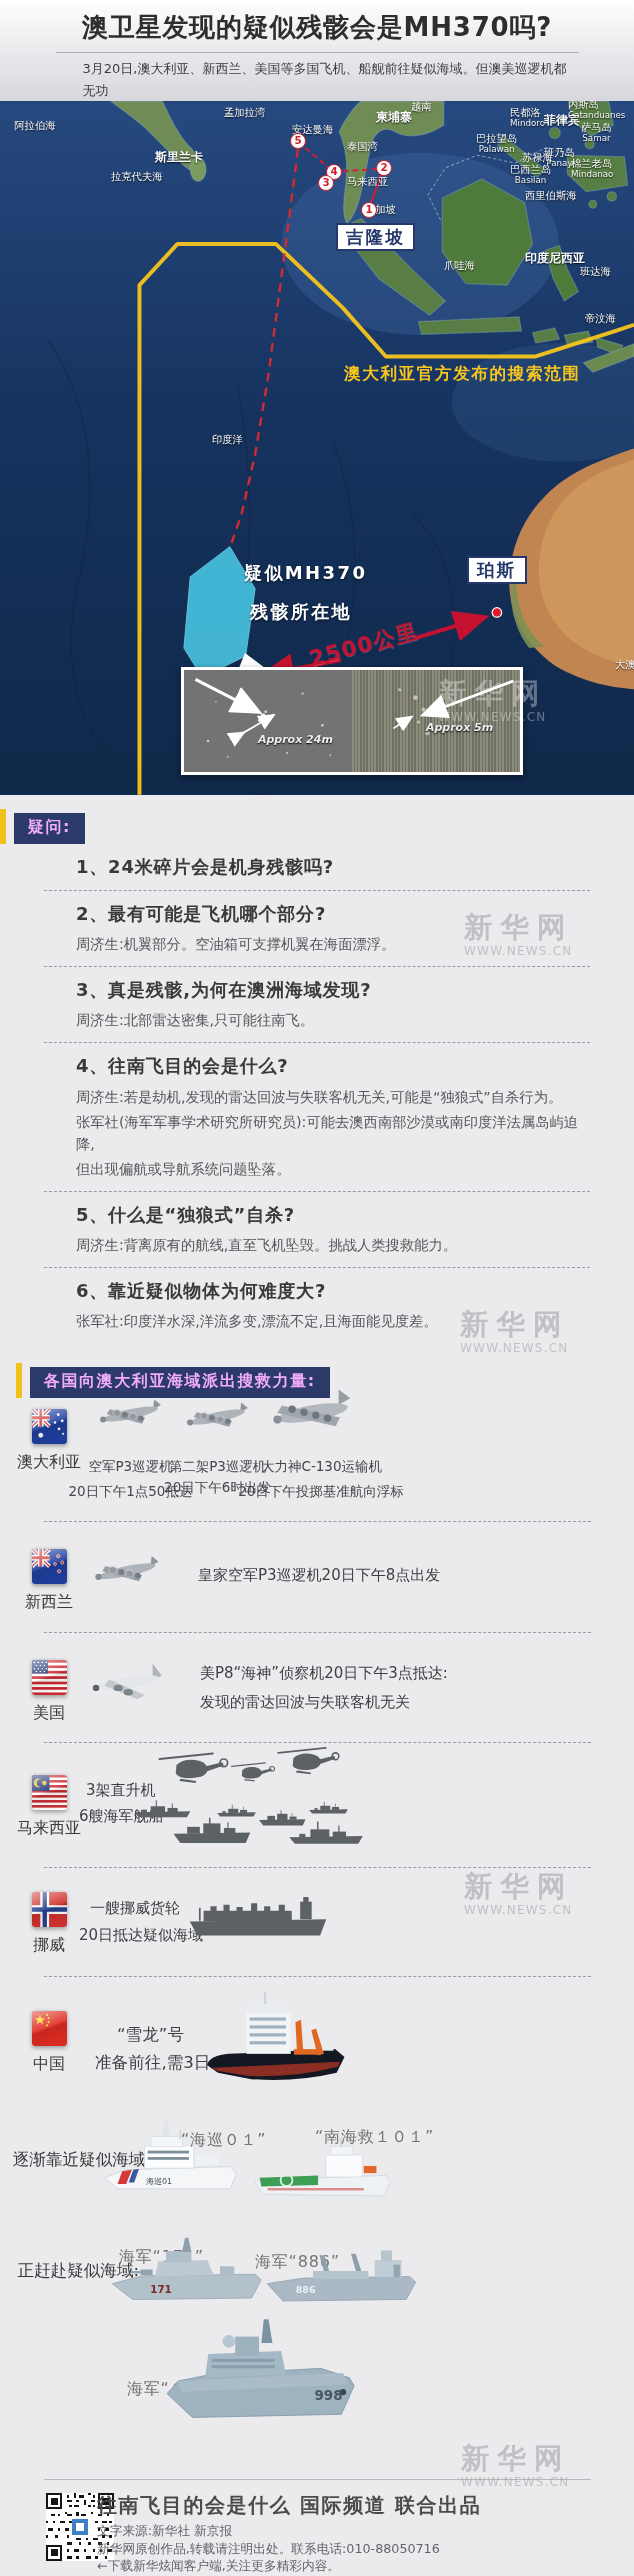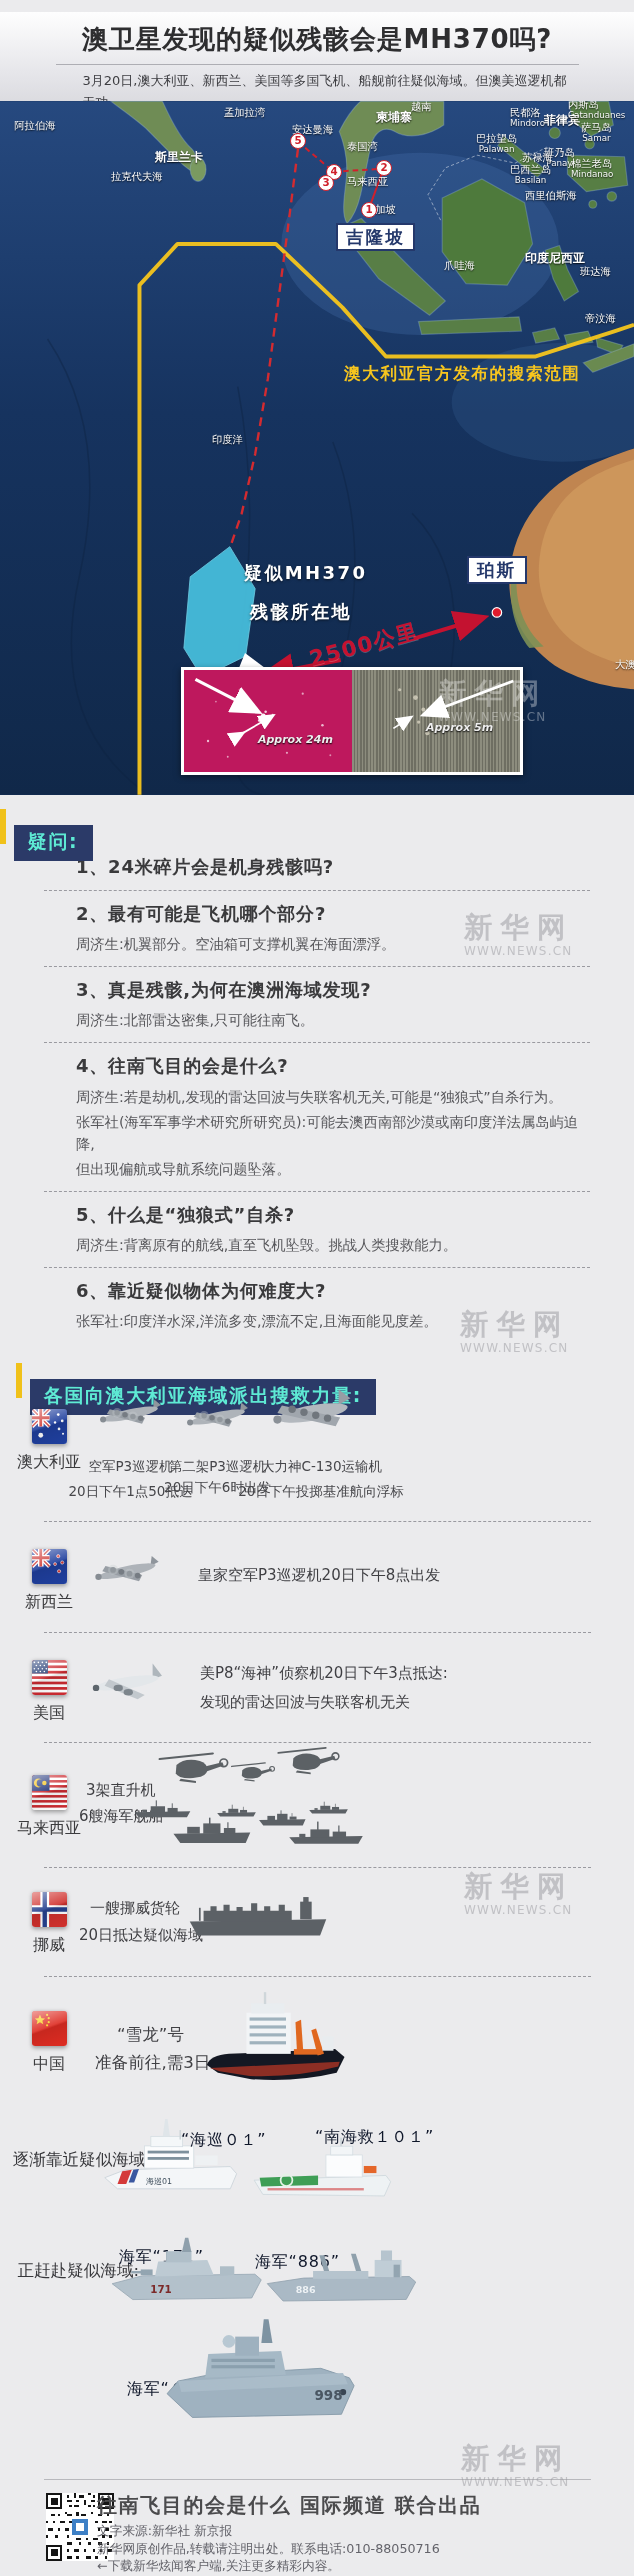--- a/index.html
+++ b/index.html
@@ -1,19 +1,19 @@
 <!DOCTYPE html>
 <html style="font-size:12.7px"><head>
 <meta charset="utf-8">
 <style>
   html,body{margin:0;padding:0;background:#ebebed;}
   .page{position:relative;width:634px;height:2576px;overflow:hidden;background:#ebebed;
         font-family:"DejaVu Sans","Liberation Sans",sans-serif;}
   
-  .hdr{position:absolute;left:0;top:12px;width:634px;height:101px;
+  .hdr{position:absolute;left:0;top:0;width:634px;height:101px;
        background:linear-gradient(#fefefe,#e6e6ea 60%,#d7d7dc);}
   .hdr h1{margin:0;padding-top:10.3px;text-align:center;font-size:26px;font-weight:bold;
           color:#2e2e30;letter-spacing:0.8px;}
   .hdr-line{width:523px;margin:7.1px auto 0;border-top:0.8px solid #aeaeb4;}
   .hdr-sub{width:523px;margin:4.8px auto 0;font-size:13px;color:#3d3d41;line-height:22px;}
   .hdr-sub .ind{padding-left:27px;}
   
   .map{position:absolute;left:0;top:101px;width:634px;height:694px;background:#16325f;overflow:hidden;}
   .map svg.geo{position:absolute;left:0;top:0;}
   .lbl{position:absolute;color:#fff;font-size:10.3px;line-height:11px;white-space:nowrap;
@@ -42,41 +42,41 @@
   
   .wm{position:absolute;line-height:1.15;text-align:left;pointer-events:none;}
   .wm .l1{font-size:28.5px;font-weight:bold;letter-spacing:8px;}
   .wm .l2{font-size:12px;letter-spacing:1.2px;}
   .wm.light{color:rgba(255,255,255,.34);}
   .wm.gray{color:rgba(152,152,158,.5);}
   
   .qa{position:absolute;left:0;top:795px;width:634px;}
   .bar-head{position:relative;height:35px;margin-top:14.3px;}
   .ybar{position:absolute;left:0;top:0;width:6.3px;height:35px;background:#f0c11a;}
-  .nbox{position:absolute;left:13.5px;top:16px;background:#2b3a68;color:#5eead4;font-size:19px;font-weight:bold;
+  .nbox{position:absolute;left:13.5px;top:4px;background:#2b3a68;color:#f0abfc;font-size:16px;font-weight:bold;
         padding:4px 14.3px 5.5px;letter-spacing:1.6px;white-space:nowrap;}
   .qa-list{padding:0 44px;}
   .q{margin:11px 0 0 32px;font-size:18px;font-weight:bold;color:#3a3a3c;line-height:24px;letter-spacing:0.8px;}
   .a{margin:7.1px 0 0 32px;font-size:14.3px;color:#57575b;line-height:22px;}
   .a.cont{margin-top:3.2px;}
   .sep{border:0;border-top:0.8px dashed #9a9aa0;margin:11px 0 0;height:0;}
   
   .forces{position:absolute;left:0;top:1347px;width:634px;height:1229px;}
   .forces .bar-head{position:absolute;left:0;top:0;width:586px;margin:16px;}
   .flag{position:absolute;width:35px;height:35px;border-radius:3.2px;overflow:hidden;
         box-shadow:0 1.6px 4px rgba(0,0,0,.35);}
   .flag svg{display:block;}
   .shine{position:absolute;left:0;top:0;right:0;bottom:0;
          background:linear-gradient(160deg,rgba(255,255,255,.55),rgba(255,255,255,.1) 45%,rgba(0,0,0,.1) 50%,rgba(0,0,0,0));}
   .cname{position:absolute;width:103px;text-align:center;font-size:16px;color:#3c3c3e;white-space:nowrap;}
   .cap{position:absolute;text-align:center;font-size:13.5px;color:#46464a;white-space:nowrap;}
   .ftxt{position:absolute;font-size:15px;color:#3f3f43;white-space:nowrap;}
   .fsep{position:absolute;left:44px;width:547px;border-top:0.8px dashed #9a9aa0;}
   .veh{position:absolute;}
-  .shipname{position:absolute;font-size:16px;color:#0f172a;letter-spacing:0.8px;white-space:nowrap;}
+  .shipname{position:absolute;font-size:16px;color:#737373;letter-spacing:0.8px;white-space:nowrap;}
   .grouplbl{position:absolute;font-size:16.6px;color:#37373b;white-space:nowrap;}
   
   .divline{position:absolute;left:44px;top:1132px;width:547px;border-top:0.8px solid #b8b8bc;}
   .ft-title{position:absolute;left:97px;top:1145px;font-size:20px;font-weight:bold;color:#4b4b4d;
             letter-spacing:1.6px;white-space:nowrap;}
   .ft-line{position:absolute;left:97px;font-size:12.7px;color:#63636a;white-space:nowrap;}
   .qr{position:absolute;left:46px;top:1146px;}
 </style>
 </head>
 <body>
@@ -260,21 +260,21 @@
     <div class="city" style="left:336px;top:122px;">吉隆坡</div>
     <div class="city" style="left:467px;top:455px;">珀斯</div>
     <div class="debris" style="left:244px;top:460px;">疑似MH370</div>
     <div class="debris" style="left:250px;top:499px;">残骸所在地</div>
     <div class="searchlbl" style="left:344px;top:262px;">澳大利亚官方发布的搜索范围</div>
     <div class="dist" style="left:308px;top:529px;">2500公里</div>
 
     <div class="wedge"></div>
 
     <div class="satbox">
-      <div class="sat-half" style="background:#be185d;">
+      <div class="sat-half" style="background:#737373;">
         <svg width="168" height="101" viewBox="0 0 212 128">
           <defs>
               <marker id="aw" markerWidth="10" markerHeight="9" refX="8" refY="4.5" orient="auto">
             <path d="M0,0 L10,4.5 L0,9 z" fill="#fff"></path>
               </marker>
             </defs>
           <g fill="#fff">
             <circle cx="30" cy="90" r="1.5" opacity=".7"></circle>
               <circle cx="55" cy="110" r="1.2" opacity=".6"></circle>
             <circle cx="150" cy="30" r="1.4" opacity=".6"></circle>

